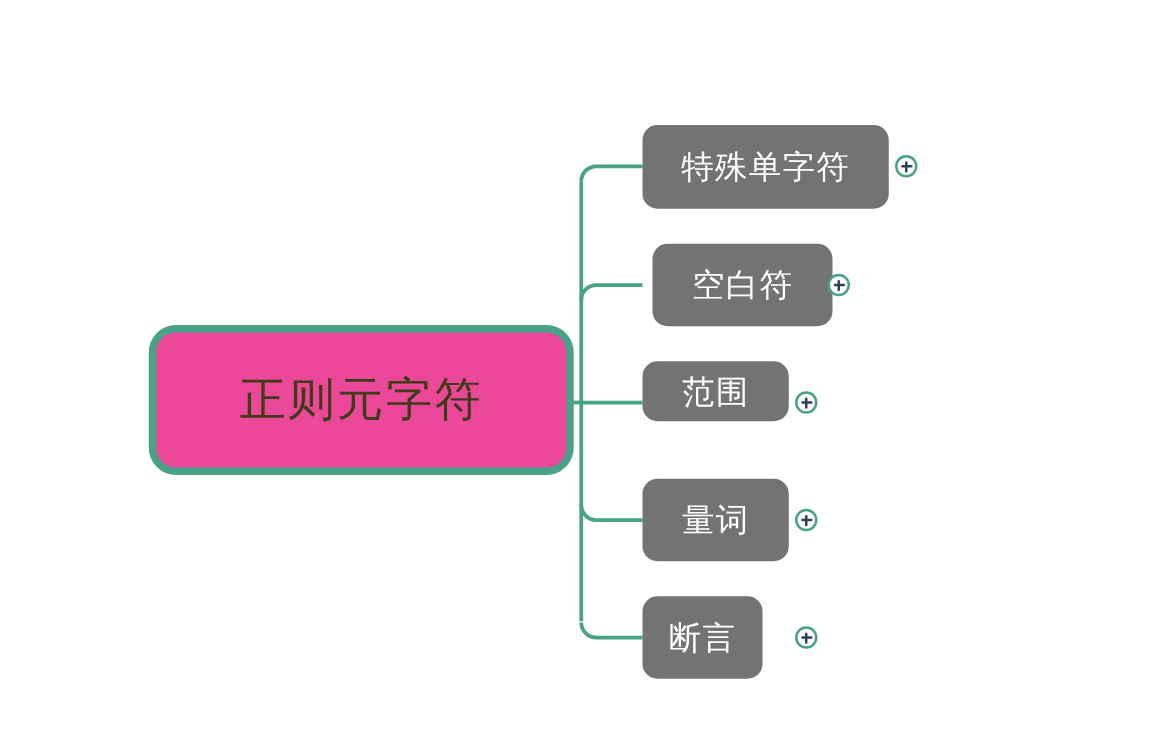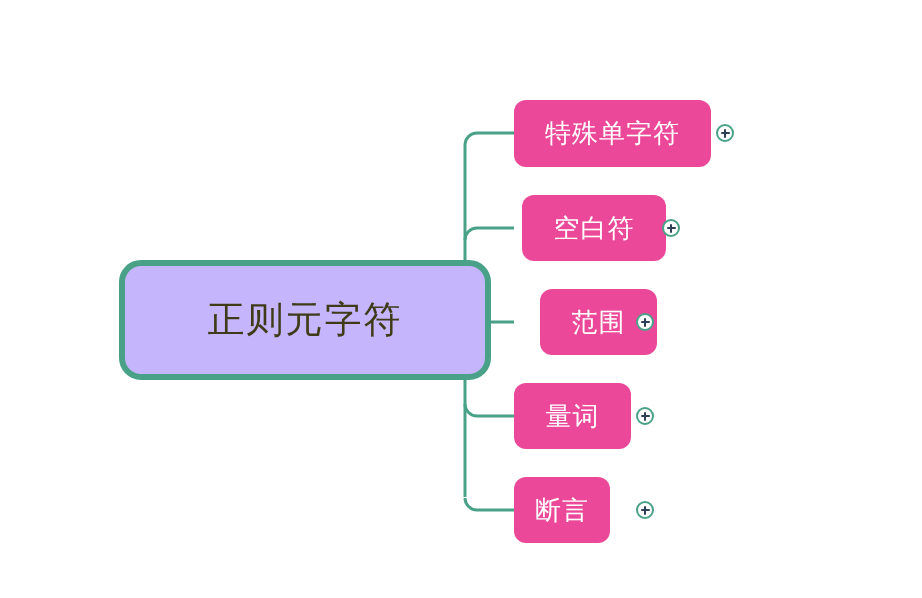--- a/index.html
+++ b/index.html
@@ -31,41 +31,41 @@
     position: absolute;
     box-sizing: border-box;
     display: flex;
     align-items: center;
     justify-content: center;
     white-space: nowrap;
   }
   .node-root {
     left: 119px;
     top: 260px;
-    width: 372px;
+    width: 340px;
     height: 120px;
-    background: #c4b5fd;
+    background: #ec4899;
     border: 6px solid #49a287;
     border-radius: 22px;
     color: #3f3b19;
     font-size: 37px;
     letter-spacing: 2px;
     font-weight: 400;
   }
   .node-child {
-    background: #ec4899;
+    background: #737373;
     border-radius: 12px;
     color: #ffffff;
     font-size: 26px;
     letter-spacing: 1px;
     font-weight: 400;
   }
   .node-c0 { left: 514px; top: 100px; width: 197px; height: 67px; }
   .node-c1 { left: 522px; top: 195px; width: 144px; height: 66px; }
-  .node-c2 { left: 540px; top: 289px; width: 117px; height: 66px; }
+  .node-c2 { left: 514px; top: 289px; width: 117px; height: 48px; }
   .node-c3 { left: 514px; top: 383px; width: 117px; height: 66px; align-items: center; }
   .node-c4 { left: 514px; top: 477px; width: 96px; height: 66px; }
 
   .expander {
     position: absolute;
     width: 18px;
     height: 18px;
     box-sizing: border-box;
     border: 2px solid #49a287;
     border-radius: 50%;

